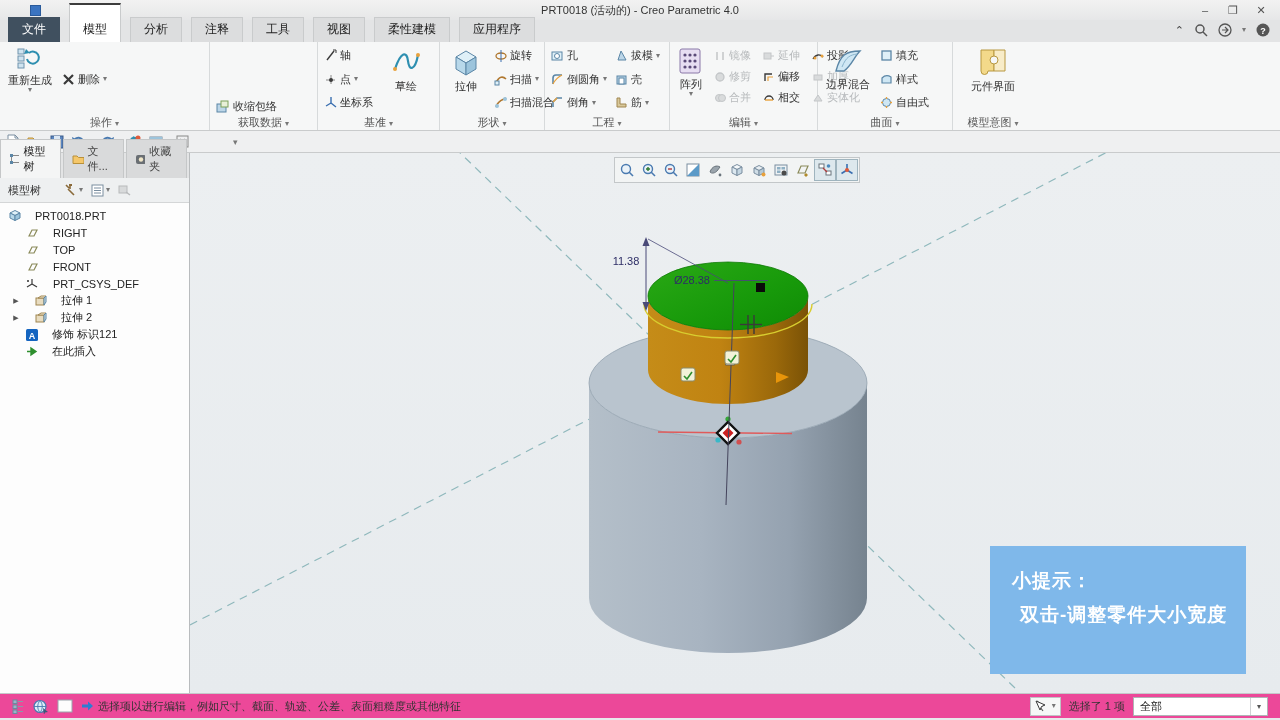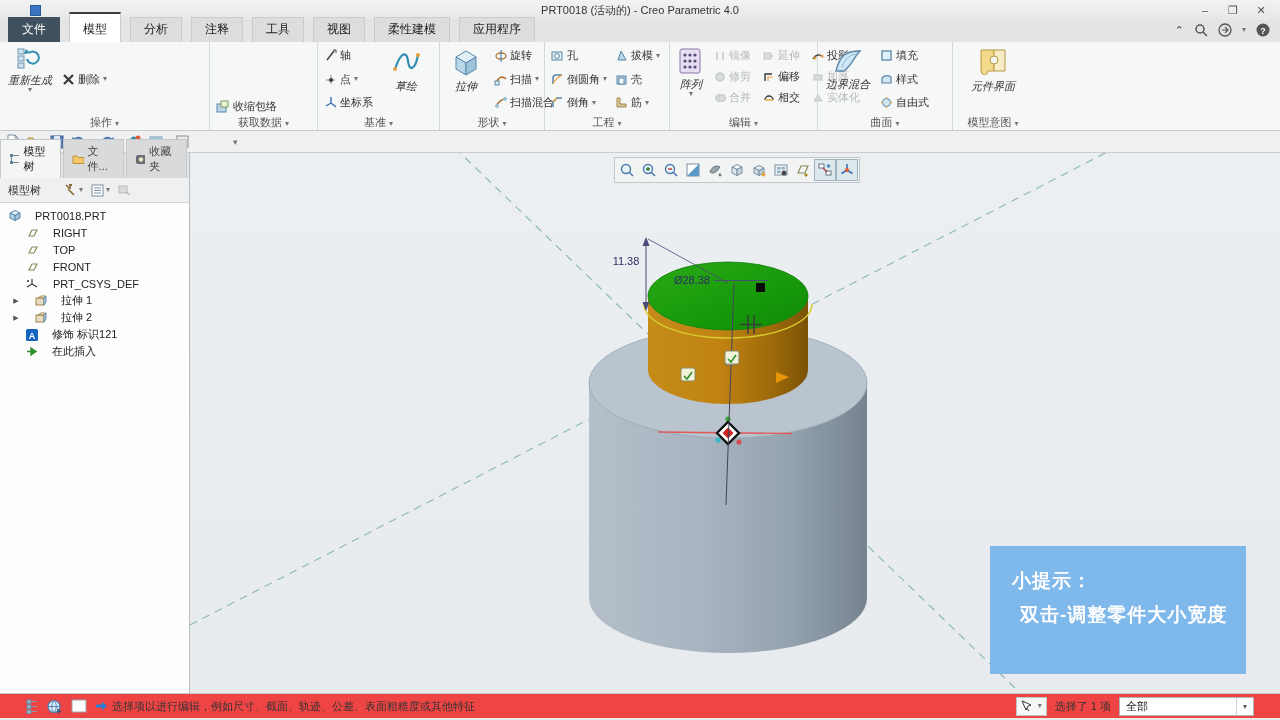--- a/index.html
+++ b/index.html
@@ -11,31 +11,31 @@
   .titlebar { position:relative; height:20px; background:linear-gradient(#f2f2f2,#e6e7e8); display:flex; align-items:center; }
   .app-icon { width:11px; height:11px; margin-left:30px; background:#3b74c0; border:1px solid #2a5a9a; }
   .title-text { position:absolute; left:0; right:0; text-align:center; font-size:11px; color:#333; }
   .winbtns { margin-left:auto; display:flex; gap:14px; padding-right:12px; z-index:2; }
   .winbtn { width:14px; text-align:center; color:#555; font-size:11px; cursor:default; }
 
   
   .tabrow { height:22px; background:#e3e4e5; display:flex; align-items:flex-end; position:relative; }
   .tab { padding:3px 13px 4px; margin-right:9px; background:#dcddde; color:#222; border:1px solid #c9cbcc; border-bottom:none; font-size:12px; }
   .tab.file { background:#40505f; color:#fff; border-color:#40505f; margin-left:8px; }
-  .tab.active { background:#fff; border-top:2px solid #3c3c3c; padding-top:7px; }
+  .tab.active { background:#fff; border-top:2px solid #3c3c3c; padding-top:16px; }
   .tabrow-right { position:absolute; right:10px; top:3px; display:flex; align-items:center; gap:10px; color:#444; }
   .tabrow-right svg { display:block; }
 
   
   .ribbon { height:89px; background:#f6f7f7; border-bottom:1px solid #c9cbcc; display:flex; }
   .rgroup { position:relative; border-right:1px solid #d7dadb; display:flex; flex-direction:column; }
   .rgroup-body { flex:1; display:flex; align-items:flex-start; padding:3px 4px 0; gap:4px; }
   .rgroup-label { height:15px; text-align:center; color:#555; font-size:11px; line-height:14px; }
   .bigbtn { display:flex; flex-direction:column; align-items:center; justify-content:flex-start; padding:2px 4px; min-width:44px; }
-  .bigbtn .lbl { margin-top:3px; line-height:12px;font-style:italic; }
+  .bigbtn .lbl { margin-top:3px; line-height:12px; }
   .smallcol { display:flex; flex-direction:column; justify-content:space-between; height:66px; padding-top:2px; }
   .sbtn { display:flex; align-items:center; gap:3px; padding:1px 2px; white-space:nowrap; }
   .sbtn.disabled { color:#b7babc; }
   .sbtn.disabled svg * { stroke:#c3c6c8 !important; fill:#d9dbdc !important; }
   .caret { font-size:8px; color:#777; line-height:8px; }
   .grid3 { display:grid; grid-template-columns:auto auto auto; column-gap:8px; row-gap:4px; padding-top:2px; }
 
   
   .quickbar { height:22px; background:#eff0f1; border-bottom:1px solid #c9cbcc; display:flex; align-items:center; gap:7px; padding-left:6px; }
   .qbtn { display:flex; align-items:center; gap:1px; }
@@ -60,21 +60,21 @@
   .viewport { position:relative; width:1090px; height:540px; background:linear-gradient(#eceff1,#e7ebee); overflow:hidden; }
   .scene { position:absolute; left:0; top:0; }
   .gtoolbar { position:absolute; left:424px; top:4px; display:flex; background:#f2f4f4; border:1px solid #c3c7c9; padding:1px; }
   .gbtn { width:22px; height:22px; display:flex; align-items:center; justify-content:center; border:1px solid transparent; }
   .gbtn.pressed { background:#dde8ed; border-color:#9fb4be; }
   .tipbox { position:absolute; left:800px; top:393px; width:256px; height:128px; background:#7fb8ea; color:#fff; padding:22px 0 0 22px; }
   .tipbox .t1 { font-size:19px; font-weight:bold; letter-spacing:1px; }
   .tipbox .t2 { font-size:19px; font-weight:bold; margin-top:8px; padding-left:8px; letter-spacing:1px; }
 
   
-  .statusbar { height:25px; background:#ef4444; border-top:1px solid #c5c8ca; display:flex; align-items:center; padding:0 26px; gap:8px; }
+  .statusbar { height:25px; background:#ec4899; border-top:1px solid #c5c8ca; display:flex; align-items:center; padding:0 12px; gap:8px; }
   .smsg { display:flex; align-items:center; gap:4px; color:#333; }
   .sright { margin-left:auto; display:flex; align-items:center; gap:8px; }
   .filterbox { display:flex; align-items:center; gap:3px; border:1px solid #c0c3c5; background:#f6f7f7; padding:1px 4px; height:19px; }
   .combo { width:135px; height:19px; background:#fff; border:1px solid #b0b4b6; display:flex; align-items:center; }
   .combo .cval { flex:1; padding-left:6px; color:#222; }
   .combo .cbtn { width:17px; height:100%; border-left:1px solid #d0d3d5; display:flex; align-items:center; justify-content:center; color:#555; font-size:8px; }
 </style>
 </head>
 <body>
 

